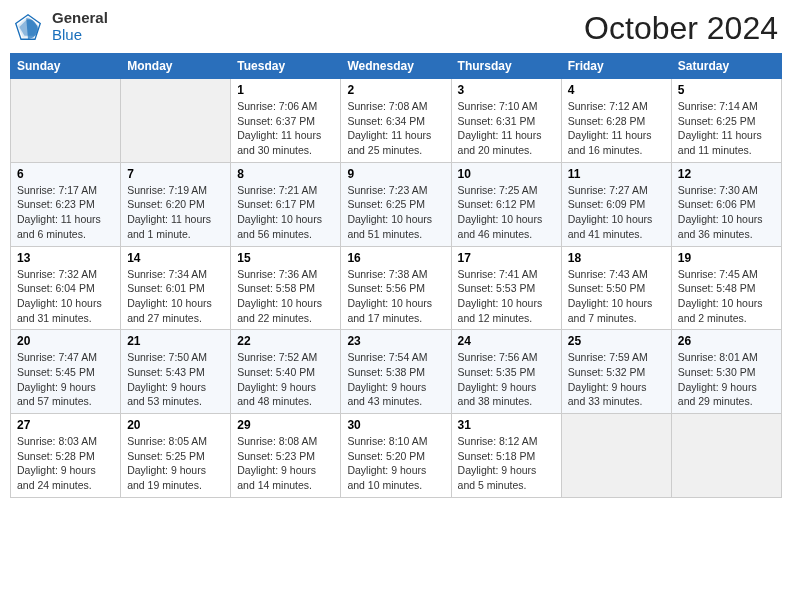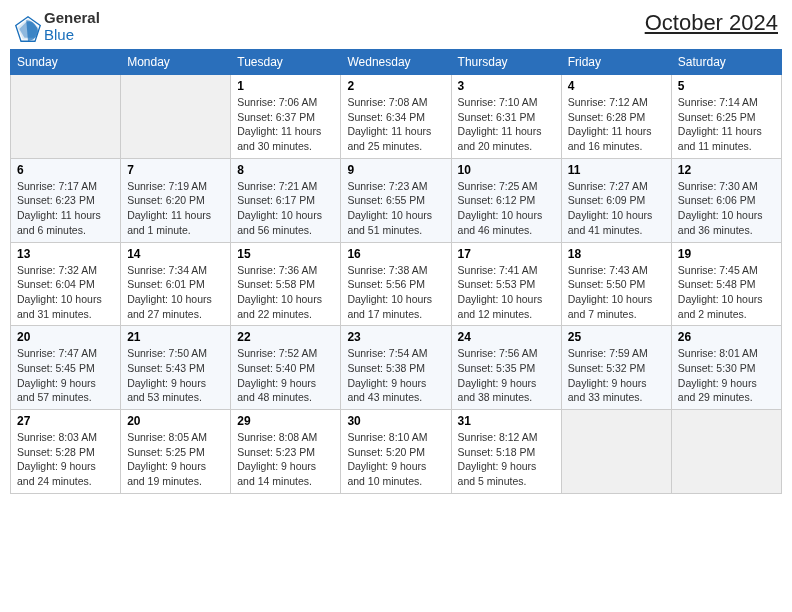--- a/index.html
+++ b/index.html
@@ -12,52 +12,51 @@
     }
     .header {
       display: flex;
       justify-content: space-between;
       align-items: flex-start;
       margin-bottom: 6px;
       padding: 0 4px;
     }
     .logo {
       display: flex;
-      align-items: flex-end;
-      gap: 2px;
+      align-items: center;
+      gap: 10px;
     }
     .logo-icon {
       width: 28px;
       height: 28px;
     }
     .title-block {
       text-align: right;
     }
     .month-year {
-      font-size: 22px;
+      font-size: 32px;
       font-weight: normal;
       color: #222;
-      text-decoration: underline;
     }
     .location {
       font-size: 14px;
       color: #555;
     }
     table {
       width: 100%;
       border-collapse: collapse;
       font-size: 11px;
     }
     thead tr th {
       background-color: #2a6fbb;
       color: #fff;
       text-align: left;
       padding: 5px 6px;
       font-size: 12px;
-      font-weight: normal;
+      font-weight: bold;
       border: 1px solid #2a6fbb;
     }
     tbody tr td {
       border: 1px solid #ccc;
       vertical-align: top;
       padding: 4px 6px;
       width: 14.28%;
       min-height: 80px;
       height: 80px;
     }
@@ -169,21 +168,21 @@
         </td>
         <td>
           <span class="day-number">8</span>
           <div class="cell-content">Sunrise: 7:21 AM
 Sunset: 6:17 PM
 Daylight: 10 hours and 56 minutes.</div>
         </td>
         <td>
           <span class="day-number">9</span>
           <div class="cell-content">Sunrise: 7:23 AM
-Sunset: 6:55 PM
+Sunset: 6:25 PM
 Daylight: 10 hours and 51 minutes.</div>
         </td>
         <td>
           <span class="day-number">10</span>
           <div class="cell-content">Sunrise: 7:25 AM
 Sunset: 6:12 PM
 Daylight: 10 hours and 46 minutes.</div>
         </td>
         <td>
           <span class="day-number">11</span>

